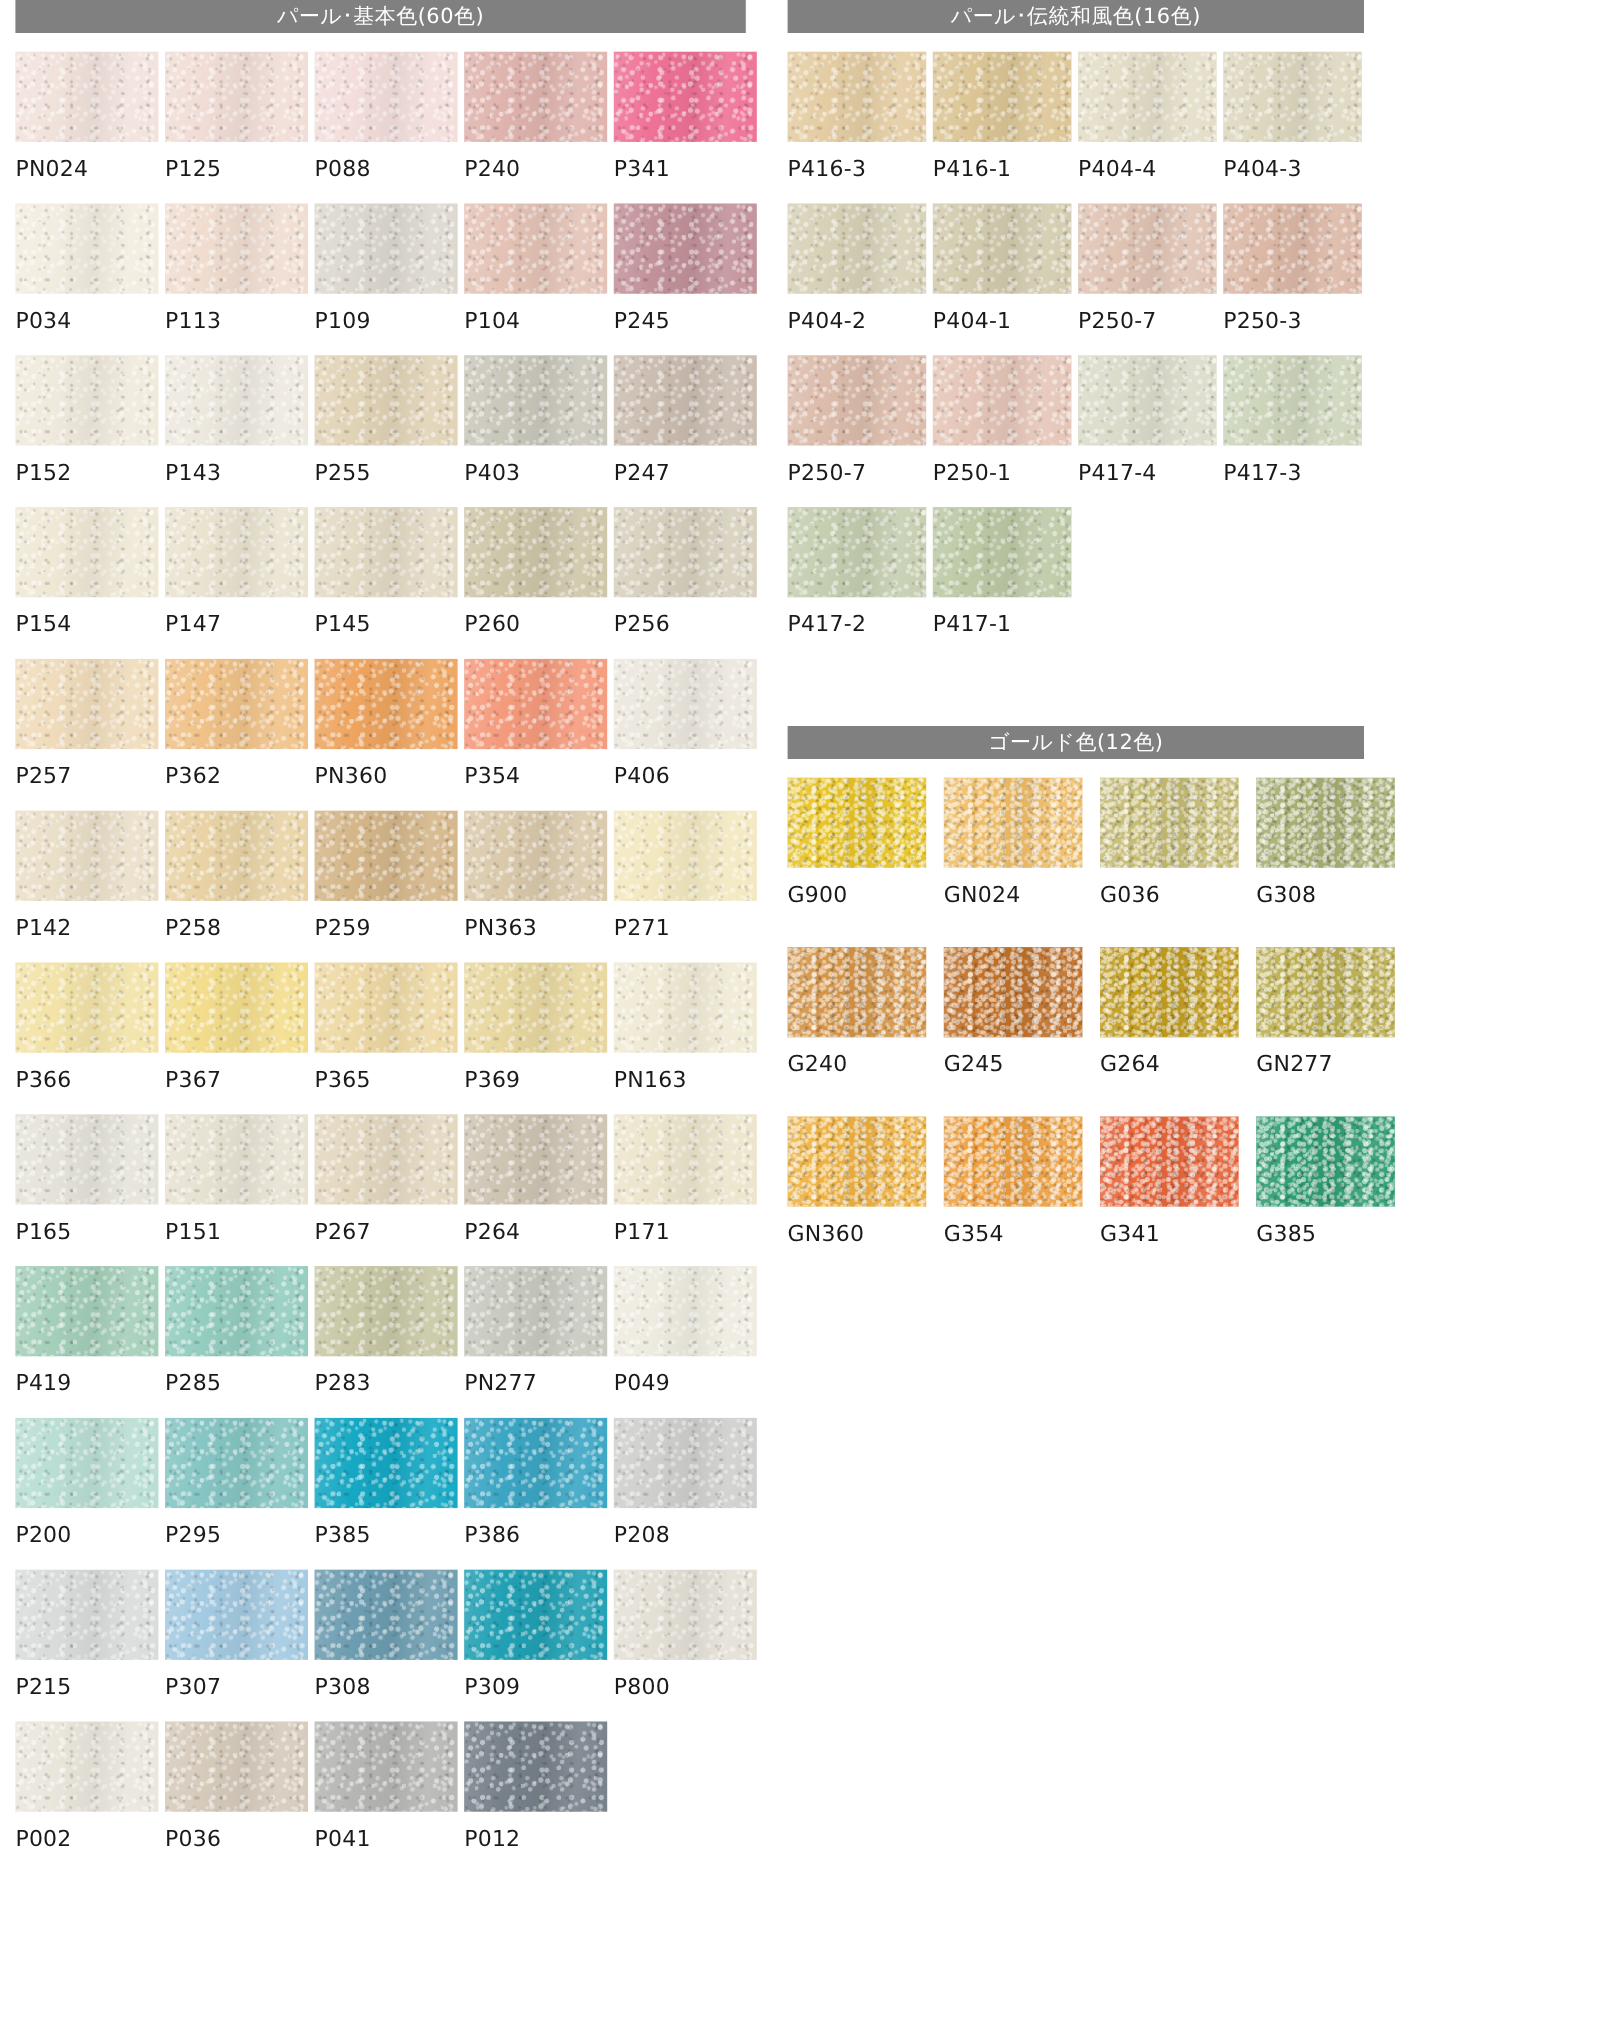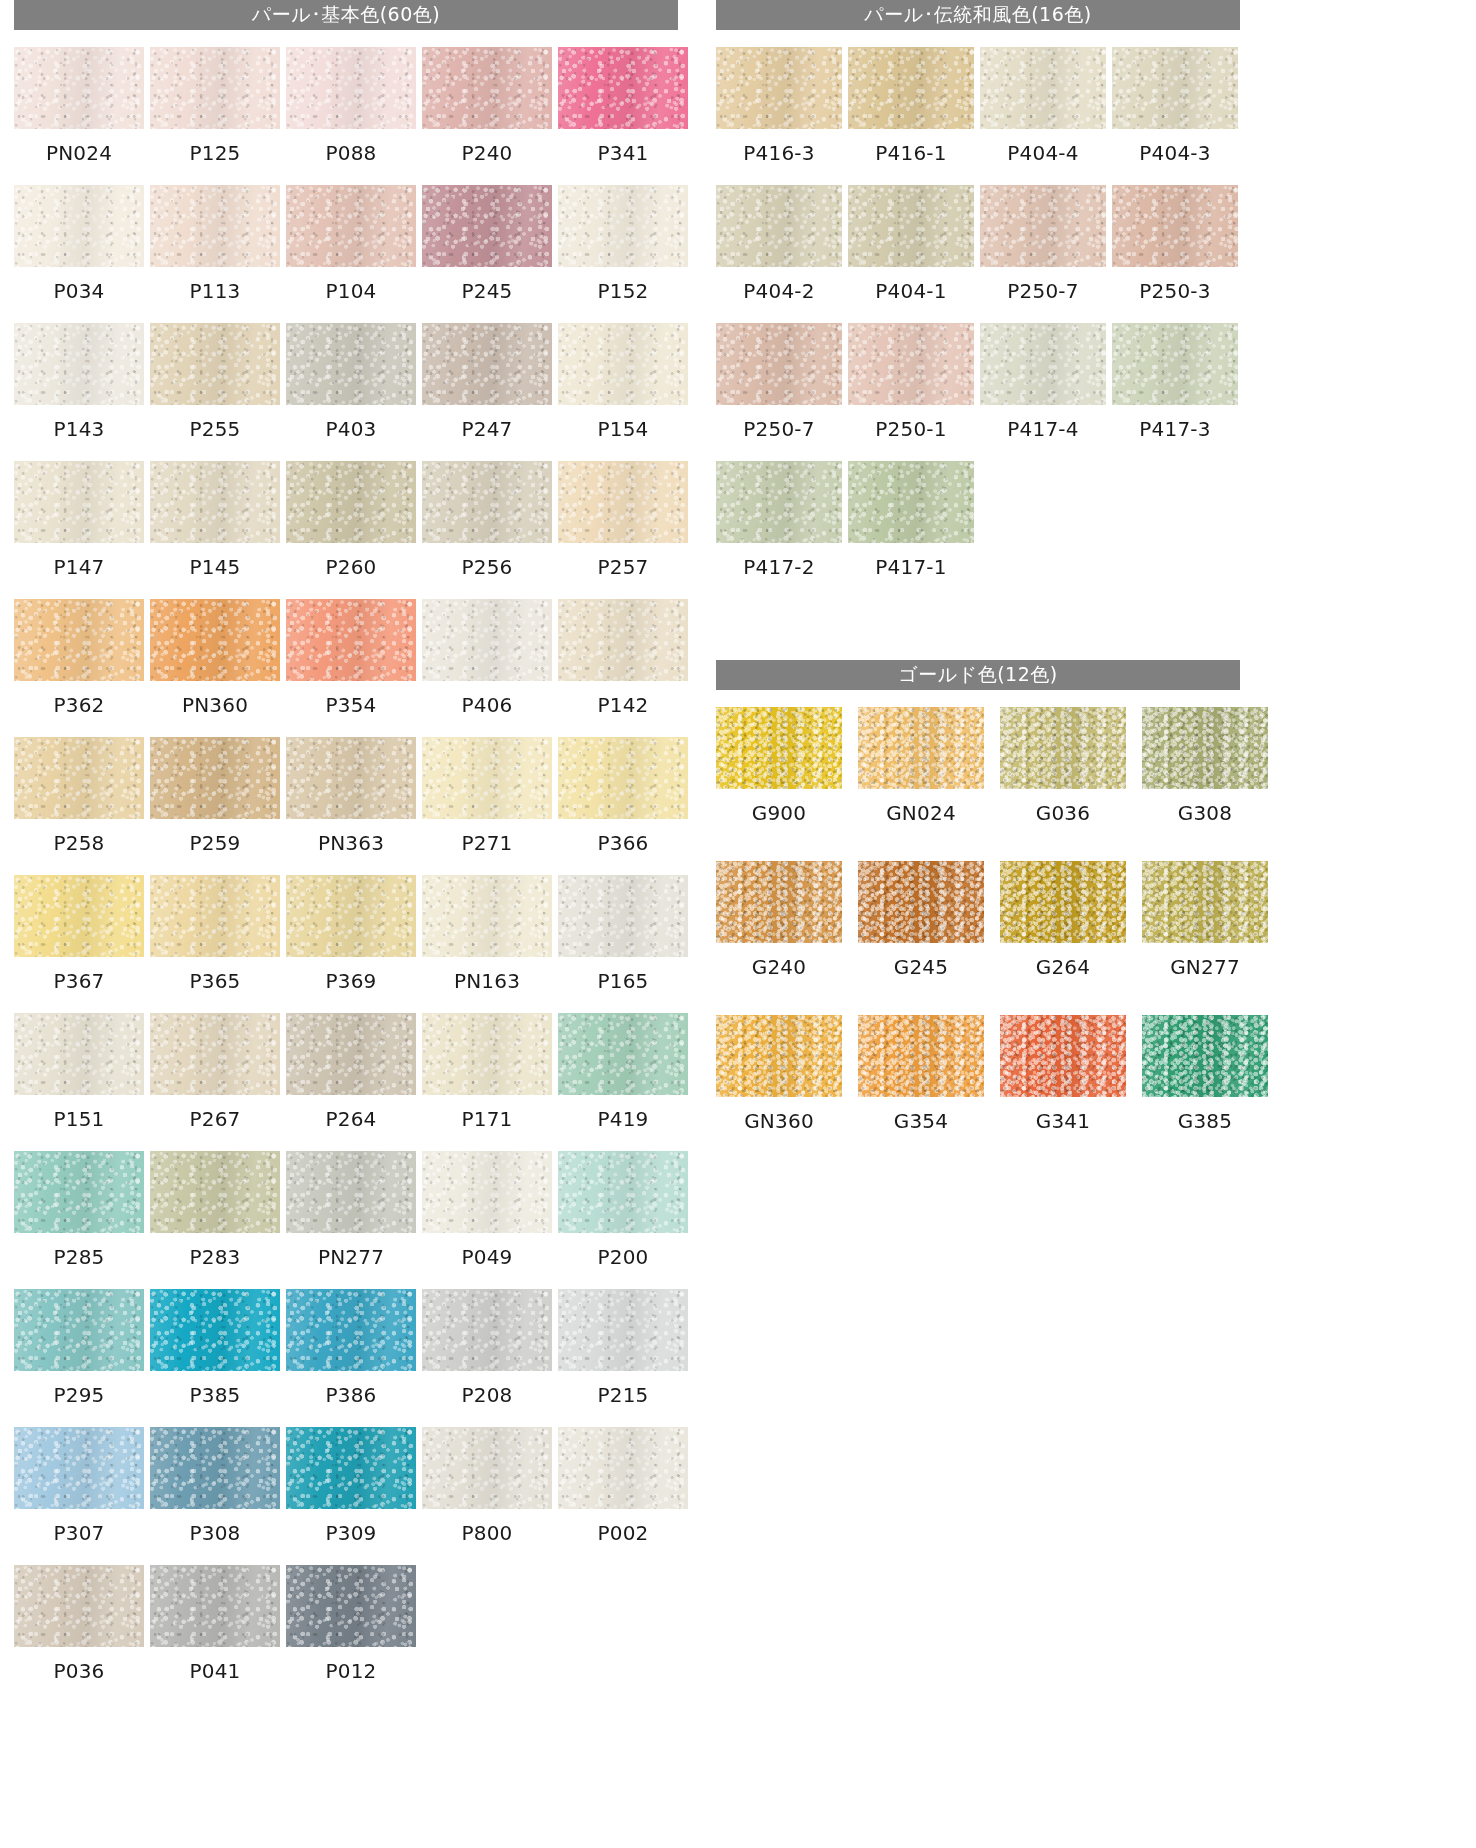--- a/index.html
+++ b/index.html
@@ -45,21 +45,20 @@
     font-weight: 500;
     font-family: "DejaVu Sans", "Liberation Sans", sans-serif;
   }
   #col-left  .section-header { width: 664px; }
   #col-right .section-header { width: 524px; }
 
   
   .swatch-grid {
     display: grid;
     grid-auto-rows: auto;
-    text-align: center;
   }
   #grid-basic {
     grid-template-columns: repeat(5, 130px);
     column-gap: 6px;
     row-gap: 0px;
     margin-top: 17px;
   }
   #grid-wafu {
     grid-template-columns: repeat(4, 126px);
     column-gap: 6px;
@@ -208,20 +207,26 @@
           </div>
           <div class="swatch-label">P034</div>
         </div>
         <div class="swatch-cell">
           <div class="swatch-chip" style="background-color: rgb(240, 221, 208);">
             <div class="swatch-sheen"></div>
           </div>
           <div class="swatch-label">P113</div>
         </div>
         <div class="swatch-cell">
+          <div class="swatch-chip" style="background-color: rgb(221, 216, 207);">
+            <div class="swatch-sheen"></div>
+          </div>
+          <div class="swatch-label">P109</div>
+        </div>
+        <div class="swatch-cell">
           <div class="swatch-chip" style="background-color: rgb(228, 195, 182);">
             <div class="swatch-sheen"></div>
           </div>
           <div class="swatch-label">P104</div>
         </div>
         <div class="swatch-cell">
           <div class="swatch-chip" style="background-color: rgb(194, 146, 153);">
             <div class="swatch-sheen"></div>
           </div>
           <div class="swatch-label">P245</div>

